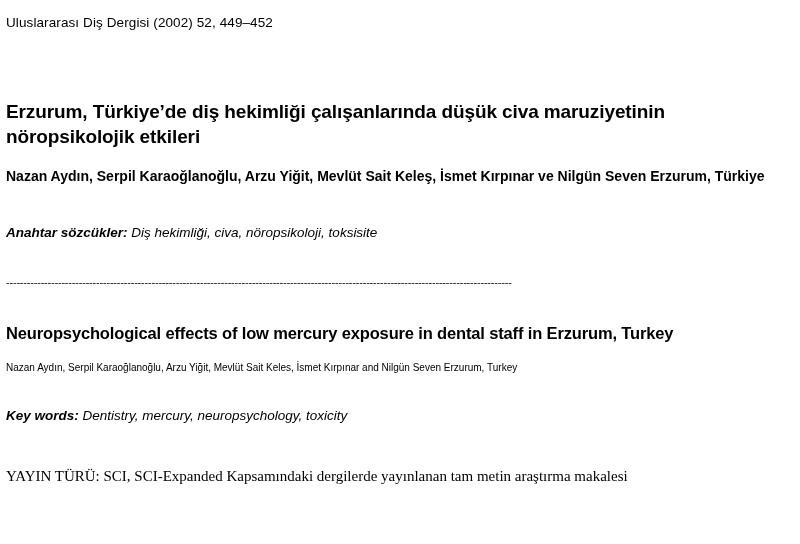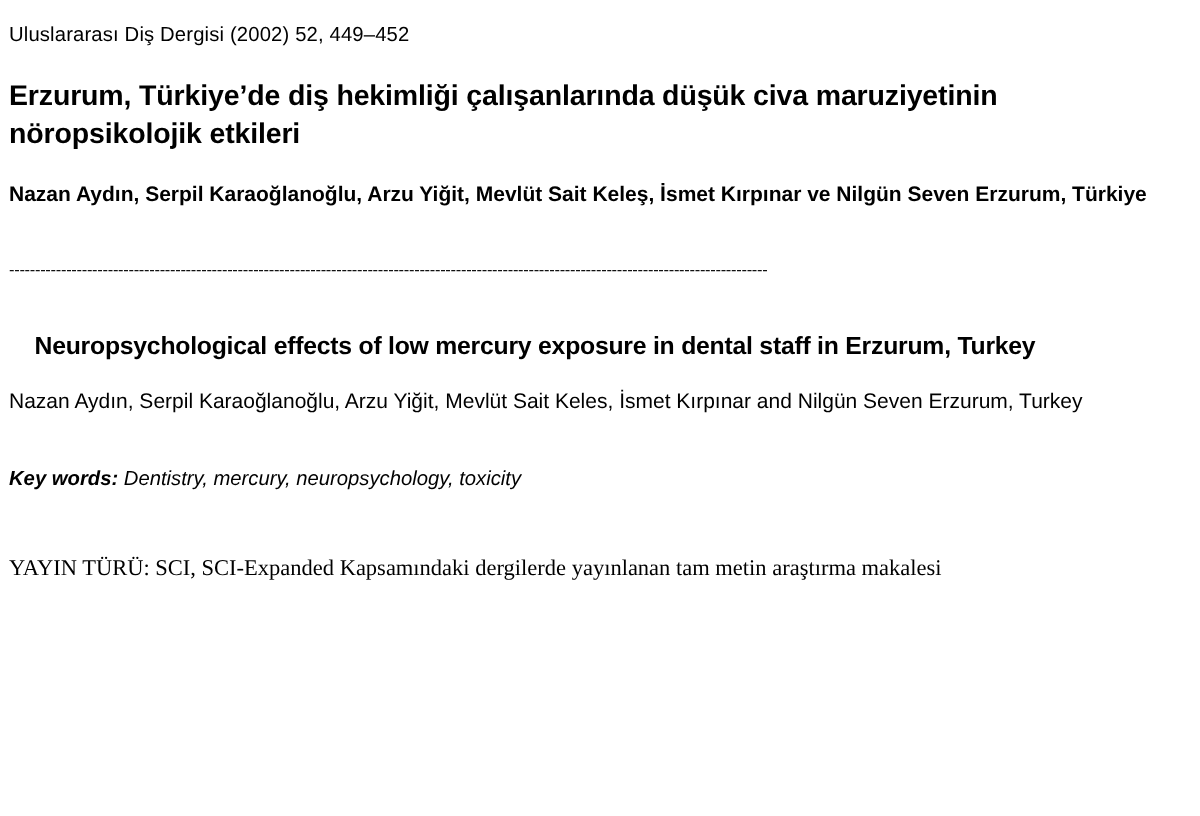--- a/index.html
+++ b/index.html
@@ -24,21 +24,21 @@
   .journal-ref-tr {
     font-size: 13.5px;
     line-height: 1.3;
     margin: 0 0 0 0;
     letter-spacing: 0.1px;
   }
   .title-tr {
     font-size: 19px;
     font-weight: bold;
     line-height: 1.32;
-    margin: 20px 0 0 0;
+    margin: 67px 0 0 0;
     letter-spacing: -0.1px;
   }
   .authors-tr {
     font-size: 14px;
     line-height: 1.42;
     margin: 18px 0 0 0;
     font-weight: bold;
   }
   .keywords-tr {
     font-size: 13.5px;
@@ -62,25 +62,25 @@
   }
   .journal-ref-en {
     font-size: 13.5px;
     line-height: 1.3;
     margin: 38px 0 0 0;
   }
   .title-en {
     font-size: 16.5px;
     font-weight: bold;
     line-height: 1.3;
-    margin: 35px 0 0 17px;
+    margin: 35px 0 0 0;
     letter-spacing: -0.15px;
   }
   .authors-en {
-    font-size: 14px;
+    font-size: 10px;
     line-height: 1.42;
     margin: 16px 0 0 0;
   }
   .keywords-en {
     font-size: 13.5px;
     font-style: italic;
     margin: 32px 0 0 0;
     line-height: 1.4;
   }
   .keywords-en .kw-label {
@@ -97,20 +97,23 @@
 <body>
 
 <div class="page">
 
   <p class="journal-ref-tr">Uluslararası Diş Dergisi (2002) 52, 449–452</p>
 
   <h1 class="title-tr">Erzurum, Türkiye’de diş hekimliği çalışanlarında düşük civa maruziyetinin nöropsikolojik etkileri</h1>
 
   <p class="authors-tr">Nazan Aydın, Serpil Karaoğlanoğlu, Arzu Yiğit, Mevlüt Sait Keleş, İsmet Kırpınar ve Nilgün Seven Erzurum, Türkiye</p>
 
+  <p class="keywords-tr">
+    <span class="kw-label">Anahtar sözcükler:</span><span> Diş hekimliği, civa, nöropsikoloji, toksisite</span>
+  </p>
 
   <div class="divider">--------------------------------------------------------------------------------------------------------------------------------------------------</div>
 
 
   <h2 class="title-en">Neuropsychological effects of low mercury exposure in dental staff in Erzurum, Turkey</h2>
 
   <p class="authors-en">Nazan Aydın, Serpil Karaoğlanoğlu, Arzu Yiğit, Mevlüt Sait Keles, İsmet Kırpınar and Nilgün Seven Erzurum, Turkey</p>
 
   <p class="keywords-en">
     <span class="kw-label">Key words:</span><span> Dentistry, mercury, neuropsychology, toxicity</span>

